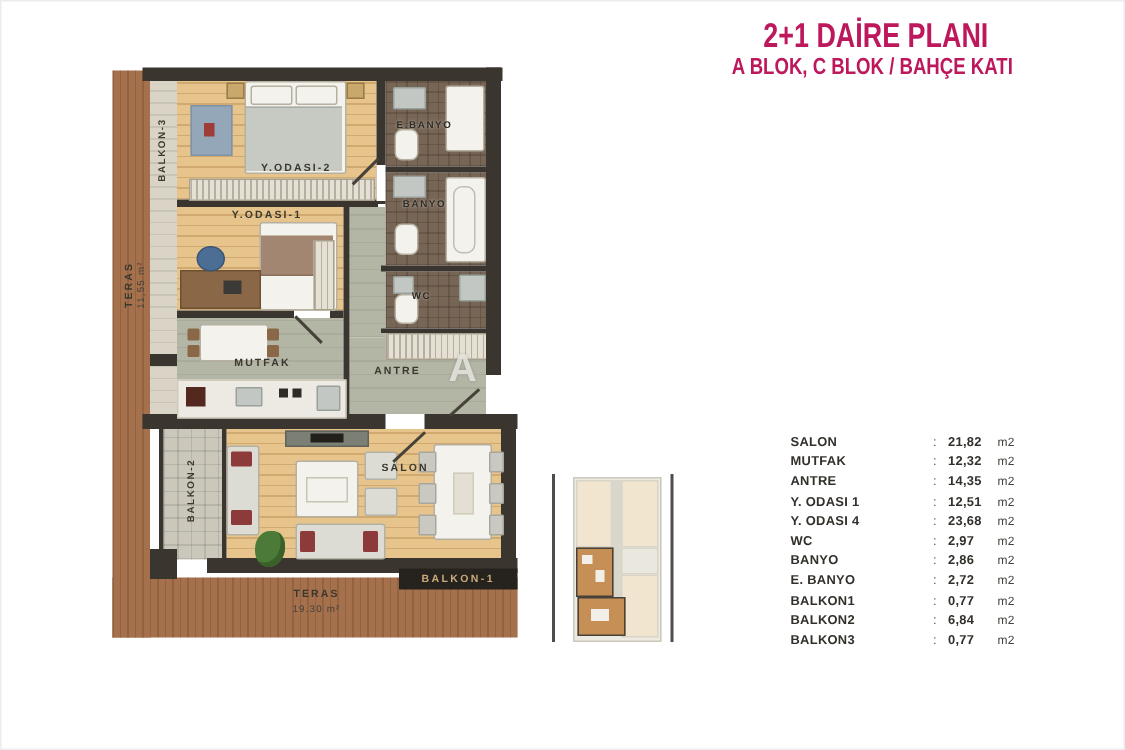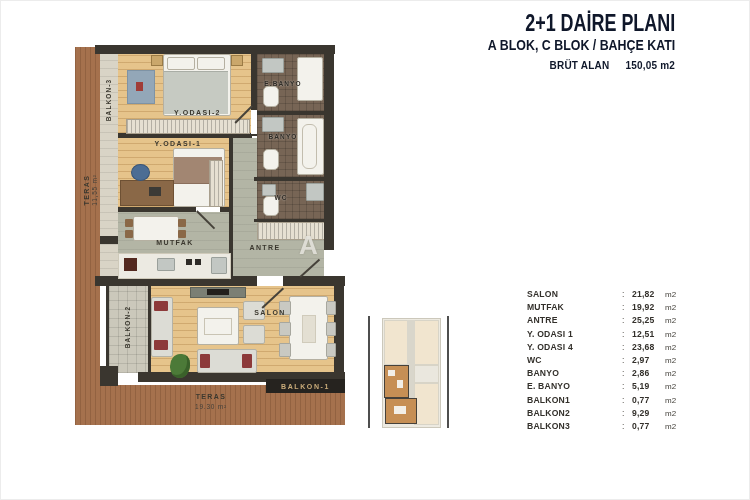--- a/index.html
+++ b/index.html
@@ -24,21 +24,21 @@
   .wchair{background:#8a6847;border-radius:1px;}
   .door{position:absolute;height:1.5px;background:#46423a;transform-origin:0 50%;z-index:4;}
   
   .lbl{position:absolute;font-size:7px;font-weight:700;letter-spacing:1.4px;color:#3b382f;
        text-align:center;white-space:nowrap;z-index:6;line-height:8px;}
   .lbl.small{font-size:6.5px;letter-spacing:1.1px;}
   .vwrap{position:absolute;display:flex;flex-direction:column;align-items:center;justify-content:center;z-index:6;}
   .rot{transform:rotate(-90deg);}
   .area-sub{font-size:6.5px;font-weight:400;letter-spacing:.8px;color:#44403a;}
   
-  #titleblock{position:absolute;top:11px;right:75px;text-align:right;color:#0f172a;z-index:8;}
+  #titleblock{position:absolute;top:11px;right:75px;text-align:center;color:#be185d;z-index:8;}
   .t1{display:block;font-size:23px;font-weight:700;line-height:25px;transform:scaleX(.78);transform-origin:100% 50%;white-space:nowrap;}
   .t2{display:block;font-size:15.5px;font-weight:700;line-height:18px;transform:scaleX(.80);transform-origin:100% 50%;white-space:nowrap;}
   .t3{display:block;font-size:10px;font-weight:700;margin-top:6px;letter-spacing:.2px;white-space:nowrap;}
   .t3 .spacer{display:inline-block;width:16px;}
   
   #areatable{position:absolute;left:527px;top:289px;z-index:8;color:#33302b;}
   .trow{display:flex;align-items:baseline;height:13.2px;font-size:8.6px;font-weight:700;letter-spacing:.2px;}
   .tl{width:95px;}
   .tc{width:10px;font-weight:400;color:#55524c;}
   .tv{width:33px;}
@@ -220,40 +220,39 @@
       </div>
       <div class="abs khl" style="left:2px;top:79px;width:30px;height:24px;">
         <div class="abs" style="left:8px;top:7px;width:12px;height:8px;background:#f2efe8;"></div>
       </div>
     </div>
   </div>
 
   <div id="titleblock">
     <span class="t1">2+1 DAİRE PLANI</span>
     <span class="t2">A BLOK, C BLOK / BAHÇE KATI</span>
-    <span class="t3"><span>BRÜT ALAN</span><span class="spacer"></span><span>150,05 m2</span></span>
   </div>
 
   <div id="areatable">
     <div class="trow">
         <span class="tl">SALON</span>
         <span class="tc">:</span>
         <span class="tv">21,82</span>
         <span class="tu">m2</span>
       </div>
     <div class="trow">
         <span class="tl">MUTFAK</span>
         <span class="tc">:</span>
-        <span class="tv">19,92</span>
+        <span class="tv">12,32</span>
         <span class="tu">m2</span>
       </div>
     <div class="trow">
         <span class="tl">ANTRE</span>
         <span class="tc">:</span>
-        <span class="tv">25,25</span>
+        <span class="tv">14,35</span>
         <span class="tu">m2</span>
       </div>
     <div class="trow">
         <span class="tl">Y. ODASI 1</span>
         <span class="tc">:</span>
         <span class="tv">12,51</span>
         <span class="tu">m2</span>
       </div>
     <div class="trow">
         <span class="tl">Y. ODASI 4</span>
@@ -269,33 +268,33 @@
       </div>
     <div class="trow">
         <span class="tl">BANYO</span>
         <span class="tc">:</span>
         <span class="tv">2,86</span>
         <span class="tu">m2</span>
       </div>
     <div class="trow">
         <span class="tl">E. BANYO</span>
         <span class="tc">:</span>
-        <span class="tv">5,19</span>
+        <span class="tv">2,72</span>
         <span class="tu">m2</span>
       </div>
     <div class="trow">
         <span class="tl">BALKON1</span>
         <span class="tc">:</span>
         <span class="tv">0,77</span>
         <span class="tu">m2</span>
       </div>
     <div class="trow">
         <span class="tl">BALKON2</span>
         <span class="tc">:</span>
-        <span class="tv">9,29</span>
+        <span class="tv">6,84</span>
         <span class="tu">m2</span>
       </div>
     <div class="trow">
         <span class="tl">BALKON3</span>
         <span class="tc">:</span>
         <span class="tv">0,77</span>
         <span class="tu">m2</span>
       </div>
   </div>
 

